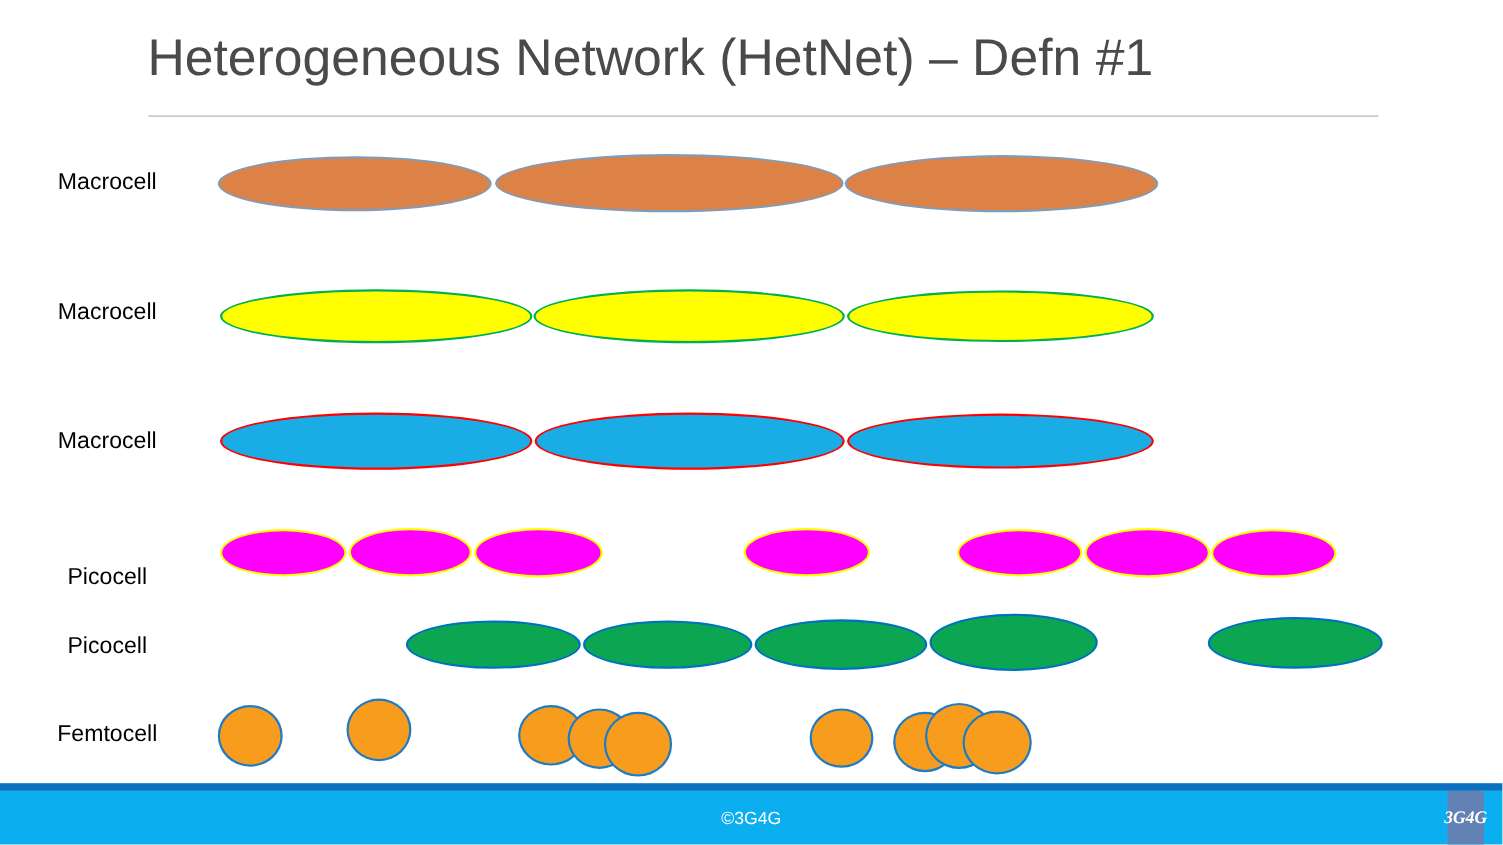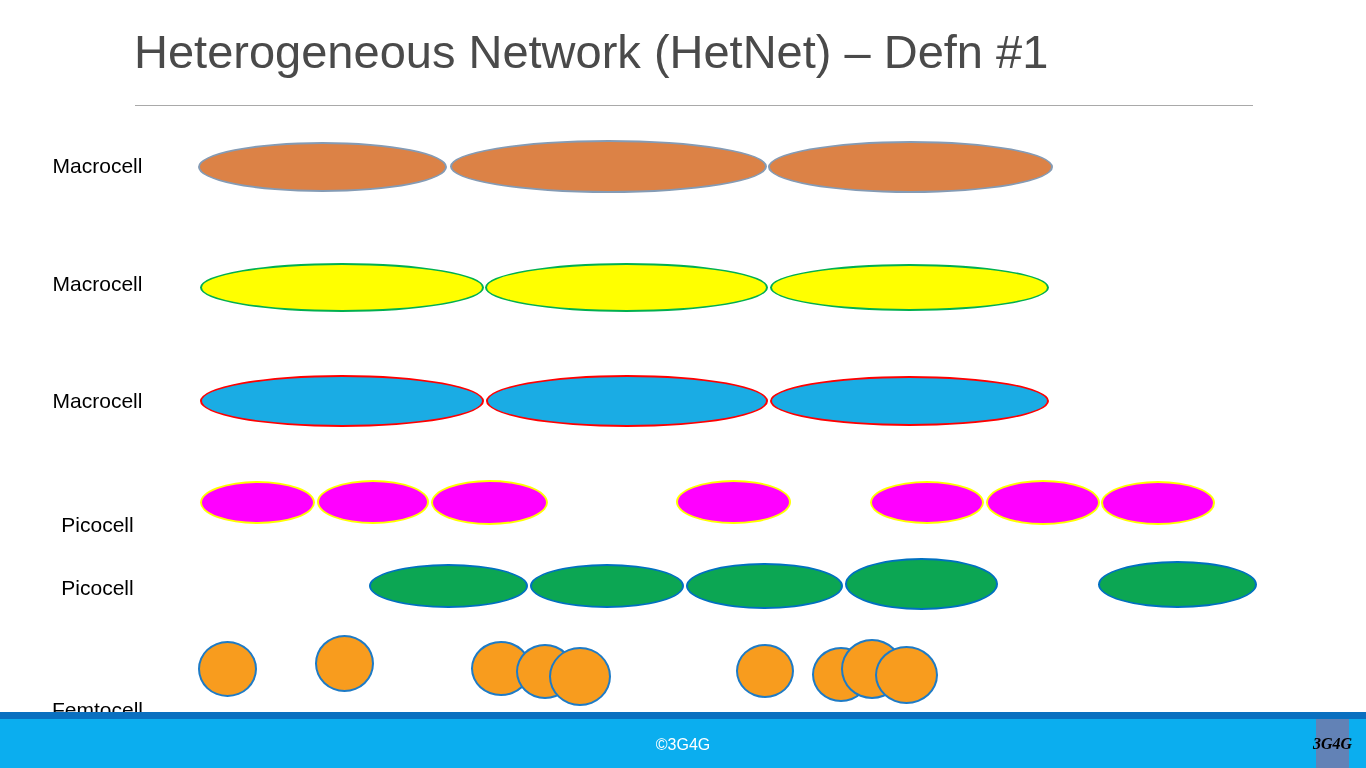--- a/index.html
+++ b/index.html
@@ -66,21 +66,21 @@
     position: absolute;
     left: 1316px; top: 719px;
     width: 33px; height: 49px;
     display: flex;
     align-items: center;
     justify-content: center;
     font-family: "Liberation Serif", serif;
     font-style: italic;
     font-weight: bold;
     font-size: 16px;
-    color: #000000;
+    color: #ffffff;
   }
 </style>
 </head>
 <body>
 
 <div class="slide">
 
   <div class="slide-title" style="color: rgb(74, 74, 74);">Heterogeneous Network (HetNet) – Defn #1</div>
   <div class="title-rule"></div>
 
@@ -114,21 +114,21 @@
       <div class="cell-ellipse" style="left: 986px; top: 480px; width: 114px; height: 45px; background: rgb(255, 0, 255); border: 2px solid rgb(255, 255, 0);"></div>
       <div class="cell-ellipse" style="left: 1101px; top: 481px; width: 114px; height: 44px; background: rgb(255, 0, 255); border: 2px solid rgb(255, 255, 0);"></div>
       <div class="row-label" style="top: 572px;">
         <div>Picocell</div>
       </div>
       <div class="cell-ellipse" style="left: 369px; top: 564px; width: 159px; height: 44px; background: rgb(12, 166, 83); border: 2px solid rgb(0, 112, 192);"></div>
       <div class="cell-ellipse" style="left: 530px; top: 564px; width: 154px; height: 44px; background: rgb(12, 166, 83); border: 2px solid rgb(0, 112, 192);"></div>
       <div class="cell-ellipse" style="left: 686px; top: 563px; width: 157px; height: 46px; background: rgb(12, 166, 83); border: 2px solid rgb(0, 112, 192);"></div>
       <div class="cell-ellipse" style="left: 845px; top: 558px; width: 153px; height: 52px; background: rgb(12, 166, 83); border: 2px solid rgb(0, 112, 192);"></div>
       <div class="cell-ellipse" style="left: 1098px; top: 561px; width: 159px; height: 47px; background: rgb(12, 166, 83); border: 2px solid rgb(0, 112, 192);"></div>
-      <div class="row-label" style="top: 652px; margin-top: 42px;">
+      <div class="row-label" style="top: 652px;">
         <div>Femtocell</div>
       </div>
       <div class="cell-ellipse" style="left: 198px; top: 641px; width: 59px; height: 56px; background: rgb(248, 156, 30); border: 2px solid rgb(30, 123, 198);"></div>
       <div class="cell-ellipse" style="left: 315px; top: 635px; width: 59px; height: 57px; background: rgb(248, 156, 30); border: 2px solid rgb(30, 123, 198);"></div>
       <div class="cell-ellipse" style="left: 471px; top: 641px; width: 60px; height: 55px; background: rgb(248, 156, 30); border: 2px solid rgb(30, 123, 198);"></div>
       <div class="cell-ellipse" style="left: 516px; top: 644px; width: 58px; height: 55px; background: rgb(248, 156, 30); border: 2px solid rgb(30, 123, 198);"></div>
       <div class="cell-ellipse" style="left: 549px; top: 647px; width: 62px; height: 59px; background: rgb(248, 156, 30); border: 2px solid rgb(30, 123, 198);"></div>
       <div class="cell-ellipse" style="left: 736px; top: 644px; width: 58px; height: 54px; background: rgb(248, 156, 30); border: 2px solid rgb(30, 123, 198);"></div>
       <div class="cell-ellipse" style="left: 812px; top: 647px; width: 58px; height: 55px; background: rgb(248, 156, 30); border: 2px solid rgb(30, 123, 198);"></div>
       <div class="cell-ellipse" style="left: 841px; top: 639px; width: 62px; height: 60px; background: rgb(248, 156, 30); border: 2px solid rgb(30, 123, 198);"></div>

